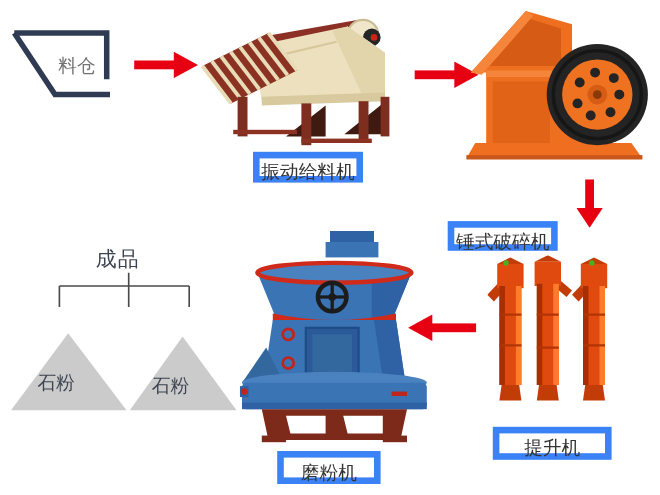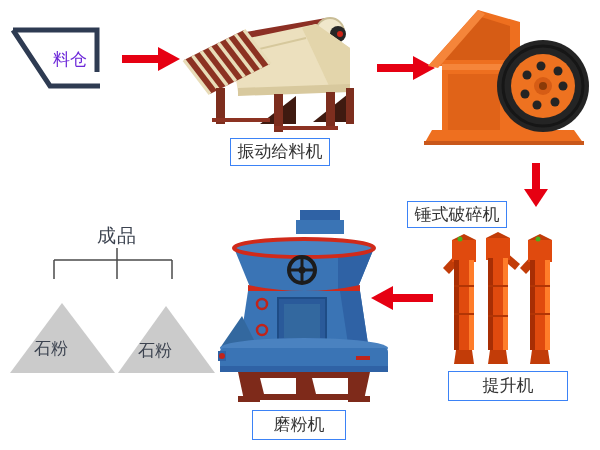--- a/index.html
+++ b/index.html
@@ -2,28 +2,28 @@
 <html><head>
 <meta charset="utf-8">
 <style>
   html,body{margin:0;padding:0;background:#fff;}
   #stage{
     position:relative;width:600px;height:450px;background:#ffffff;overflow:hidden;
     font-family:"Liberation Sans","DejaVu Sans",sans-serif;
   }
   .abs{position:absolute;}
   .machine-label{
-    position:absolute;box-sizing:border-box;background:#ffffff;border:1px solid #3b82f6;
+    position:absolute;box-sizing:border-box;background:#ffffff;border:6px solid #3b82f6;
     color:#333333;font-size:17px;line-height:26px;text-align:center;white-space:nowrap;
   }
   .silo-label{
-    position:absolute;color:#6d28d9;font-size:17px;text-align:center;white-space:nowrap;
+    position:absolute;color:#737373;font-size:17px;text-align:center;white-space:nowrap;
   }
   .product-label{
-    position:absolute;color:#3c4350;font-size:19px;text-align:center;white-space:nowrap;letter-spacing:1px;
+    position:absolute;color:#3c4350;font-size:19px;white-space:nowrap;letter-spacing:1px;
   }
   .powder-label{
     position:absolute;color:#3c4350;font-size:17px;white-space:nowrap;
   }
   svg{display:block;}
 </style>
 </head>
 <body>
 
 <div id="stage">
@@ -152,21 +152,21 @@
       <rect x="2" y="6" width="24" height="22" fill="#e04a0e"></rect>
       <circle cx="12" cy="5" r="2.5" fill="#4caf1e"></circle>
       <rect x="4" y="26" width="20" height="90" fill="#e04a0e"></rect>
       <rect x="4" y="26" width="5" height="90" fill="#a82e04"></rect>
       <rect x="19" y="26" width="5" height="90" fill="#ff7d2a"></rect>
       <line x1="4" y1="52" x2="24" y2="52" stroke="#b23505" stroke-width="2"></line>
       <line x1="4" y1="80" x2="24" y2="80" stroke="#b23505" stroke-width="2"></line>
       <polygon points="6,116 22,116 24,130 4,130" fill="#c23c08"></polygon>
     </g>
   </svg>
-  <div class="machine-label" style="left:448px;top:371px;width:120px;height:30px;line-height:28px;">提升机</div>
+  <div class="machine-label" style="left:448px;top:388px;width:108px;height:30px;line-height:28px;">提升机</div>
 
   <svg class="abs" style="left:371px;top:286px;" width="62" height="24" viewBox="0 0 62 24">
     <polygon points="0,12 22,0 22,24" fill="#e60012"></polygon>
     <rect x="21" y="8" width="41" height="8" fill="#e60012"></rect>
   </svg>
 
   <svg class="abs" style="left:218px;top:198px;" width="172" height="212" viewBox="0 0 172 212">
 
     <rect x="82" y="12" width="40" height="10" fill="#2f62a5"></rect>
     <rect x="78" y="22" width="48" height="14" fill="#3a74b5"></rect>

